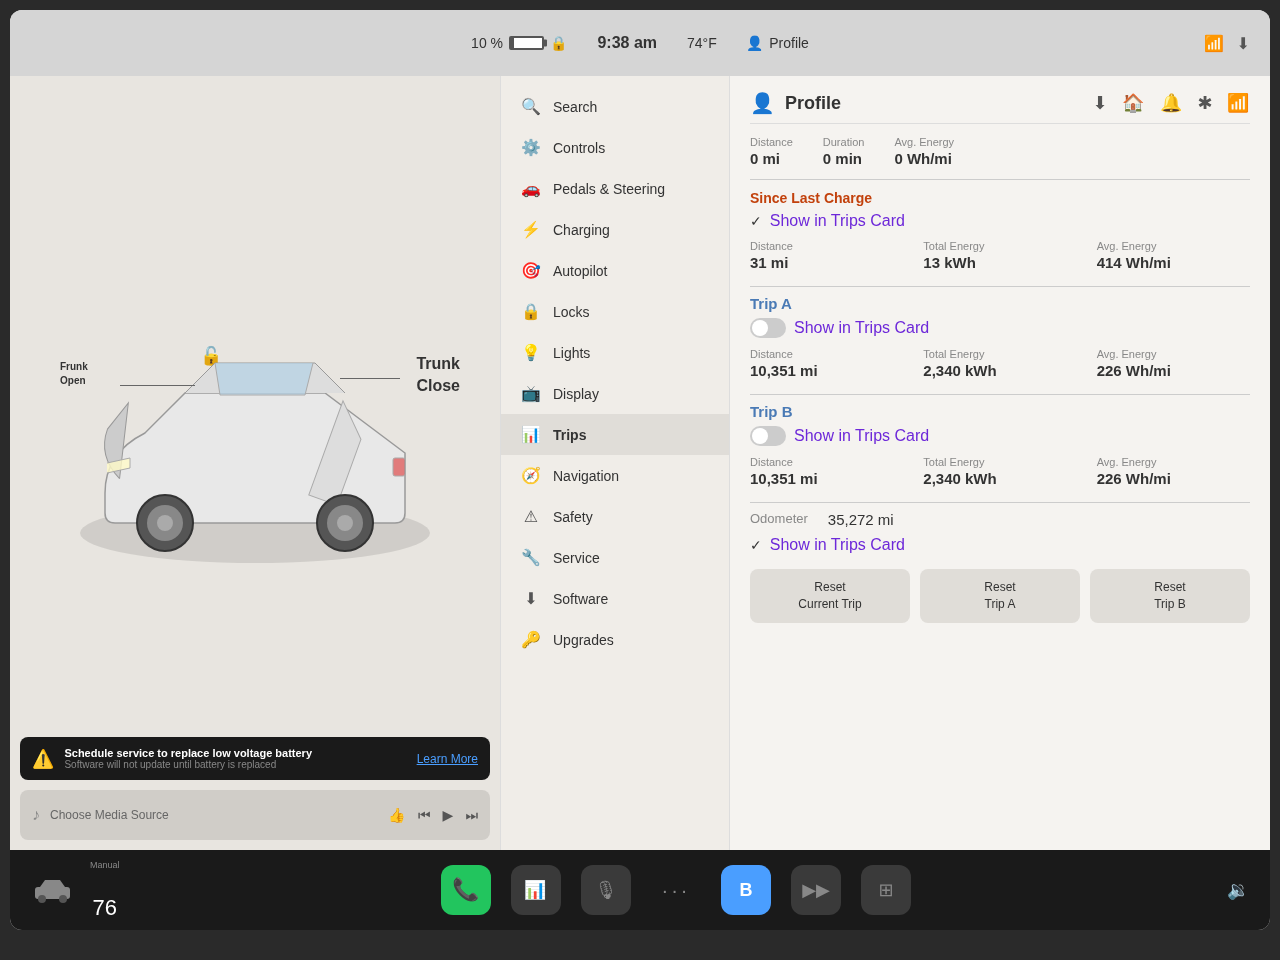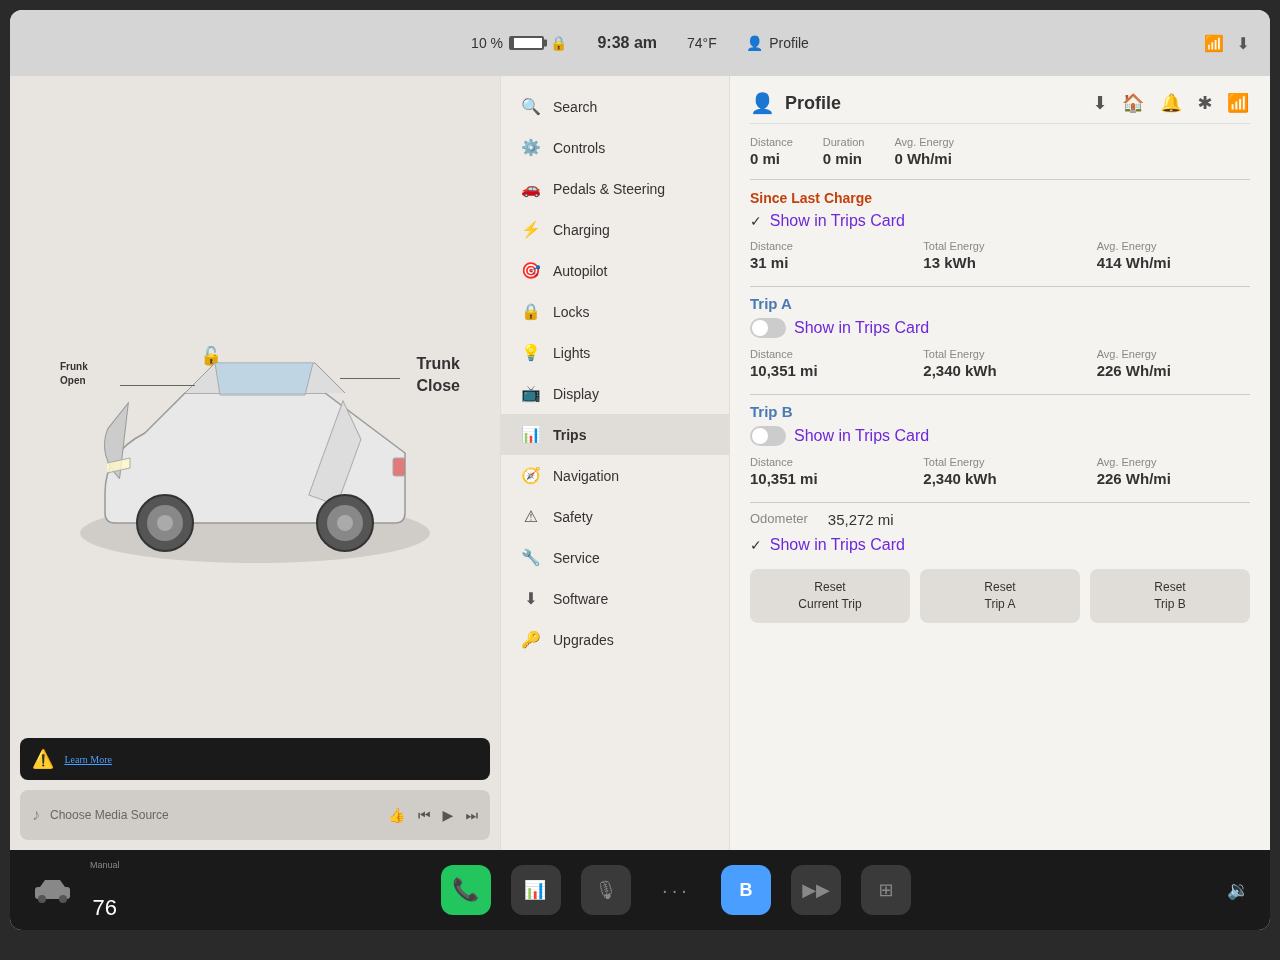--- a/index.html
+++ b/index.html
@@ -135,25 +135,24 @@
     .alert-title {
       font-size: 11px;
       color: #fff;
       font-weight: 600;
     }
     .alert-subtitle {
       font-size: 10px;
       color: #888;
     }
     .alert-link {
-      font-size: 10px;
+      font-size: 12px;
       color: #4a9eff;
       text-decoration: underline;
       cursor: pointer;
-      font-family: Liberation Serif, serif;
     }
 
     
     .media-bar {
       position: absolute;
       bottom: 10px;
       left: 10px;
       right: 10px;
       height: 50px;
       background: #d0cdc8;
@@ -432,20 +431,24 @@
           </svg>
 
           <div style="position:absolute; top:72px; left:75px; width:75px; height:1px; background:#666;"></div>
 
           <div style="position:absolute; top:65px; right:65px; width:60px; height:1px; background:#666;"></div>
         </div>
       </div>
 
       <div class="service-alert">
         <span class="alert-icon">⚠️</span>
+        <div class="alert-text">
+          <div class="alert-title">Schedule service to replace low voltage battery</div>
+          <div class="alert-subtitle">Software will not update until battery is replaced</div>
+        </div>
         <span class="alert-link">Learn More</span>
       </div>
 
       <div class="media-bar">
         <span class="media-icon">♪</span>
         <span class="media-source">Choose Media Source</span>
         <div class="media-controls">
           <span class="media-btn">👍</span>
           <span class="media-btn">⏮</span>
           <span class="media-btn">▶</span>

